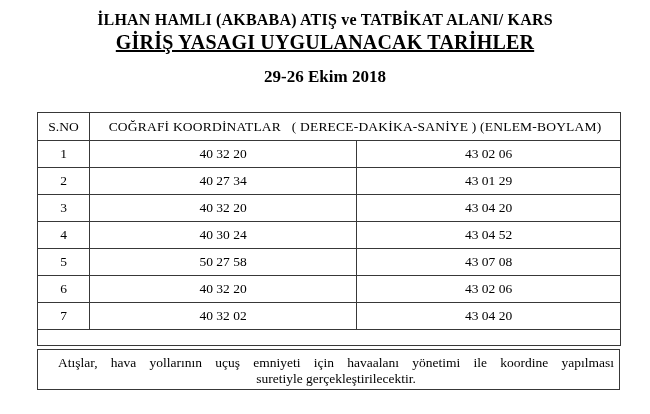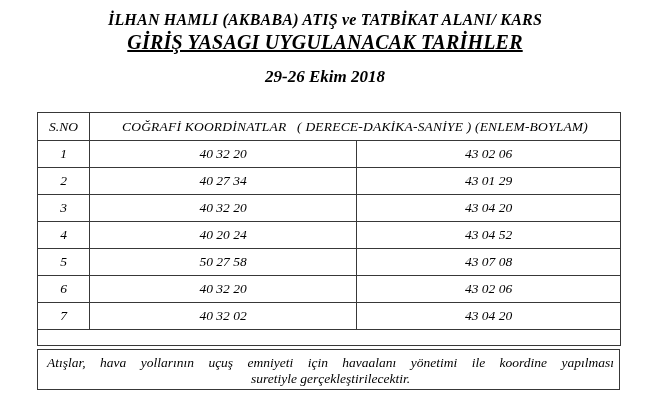--- a/index.html
+++ b/index.html
@@ -12,21 +12,20 @@
     width: 650px;
     height: 414px;
     font-family: "Liberation Serif", "DejaVu Serif", serif;
     color: #000000;
     overflow: hidden;
   }
   .doc {
     width: 650px;
     height: 414px;
     position: relative;
-    font-style: italic;
   }
   .titles {
     text-align: center;
     padding-top: 10px;
   }
   .title-line1 {
     font-weight: bold;
     font-size: 16px;
     line-height: 20px;
     letter-spacing: 0.2px;
@@ -66,21 +65,21 @@
   table.coords th.hdr-coords {
     white-space: pre;
     letter-spacing: 0.2px;
   }
   table.coords tr.header-row th { height: 28px; }
   table.coords td.empty-cell { height: 16px; }
   .footer-box {
     width: 583px;
     margin: 3px 0 0 37px;
     border: 1.6px solid #383838;
-    padding: 5px 5px 2px 9px;
+    padding: 5px 5px 2px 20px;
     font-size: 13.5px;
     line-height: 16px;
   }
   .note-line1 {
     text-align: justify;
     text-align-last: justify;
   }
   .note-line2 {
     text-align: center;
   }
@@ -117,21 +116,21 @@
         <td>40 27 34</td>
         <td>43 01 29</td>
       </tr>
       <tr>
         <td>3</td>
         <td>40 32 20</td>
         <td>43 04 20</td>
       </tr>
       <tr>
         <td>4</td>
-        <td>40 20 24</td>
+        <td>40 30 24</td>
         <td>43 04 52</td>
       </tr>
       <tr>
         <td>5</td>
         <td>50 27 58</td>
         <td>43 07 08</td>
       </tr>
       <tr>
         <td>6</td>
         <td>40 32 20</td>

